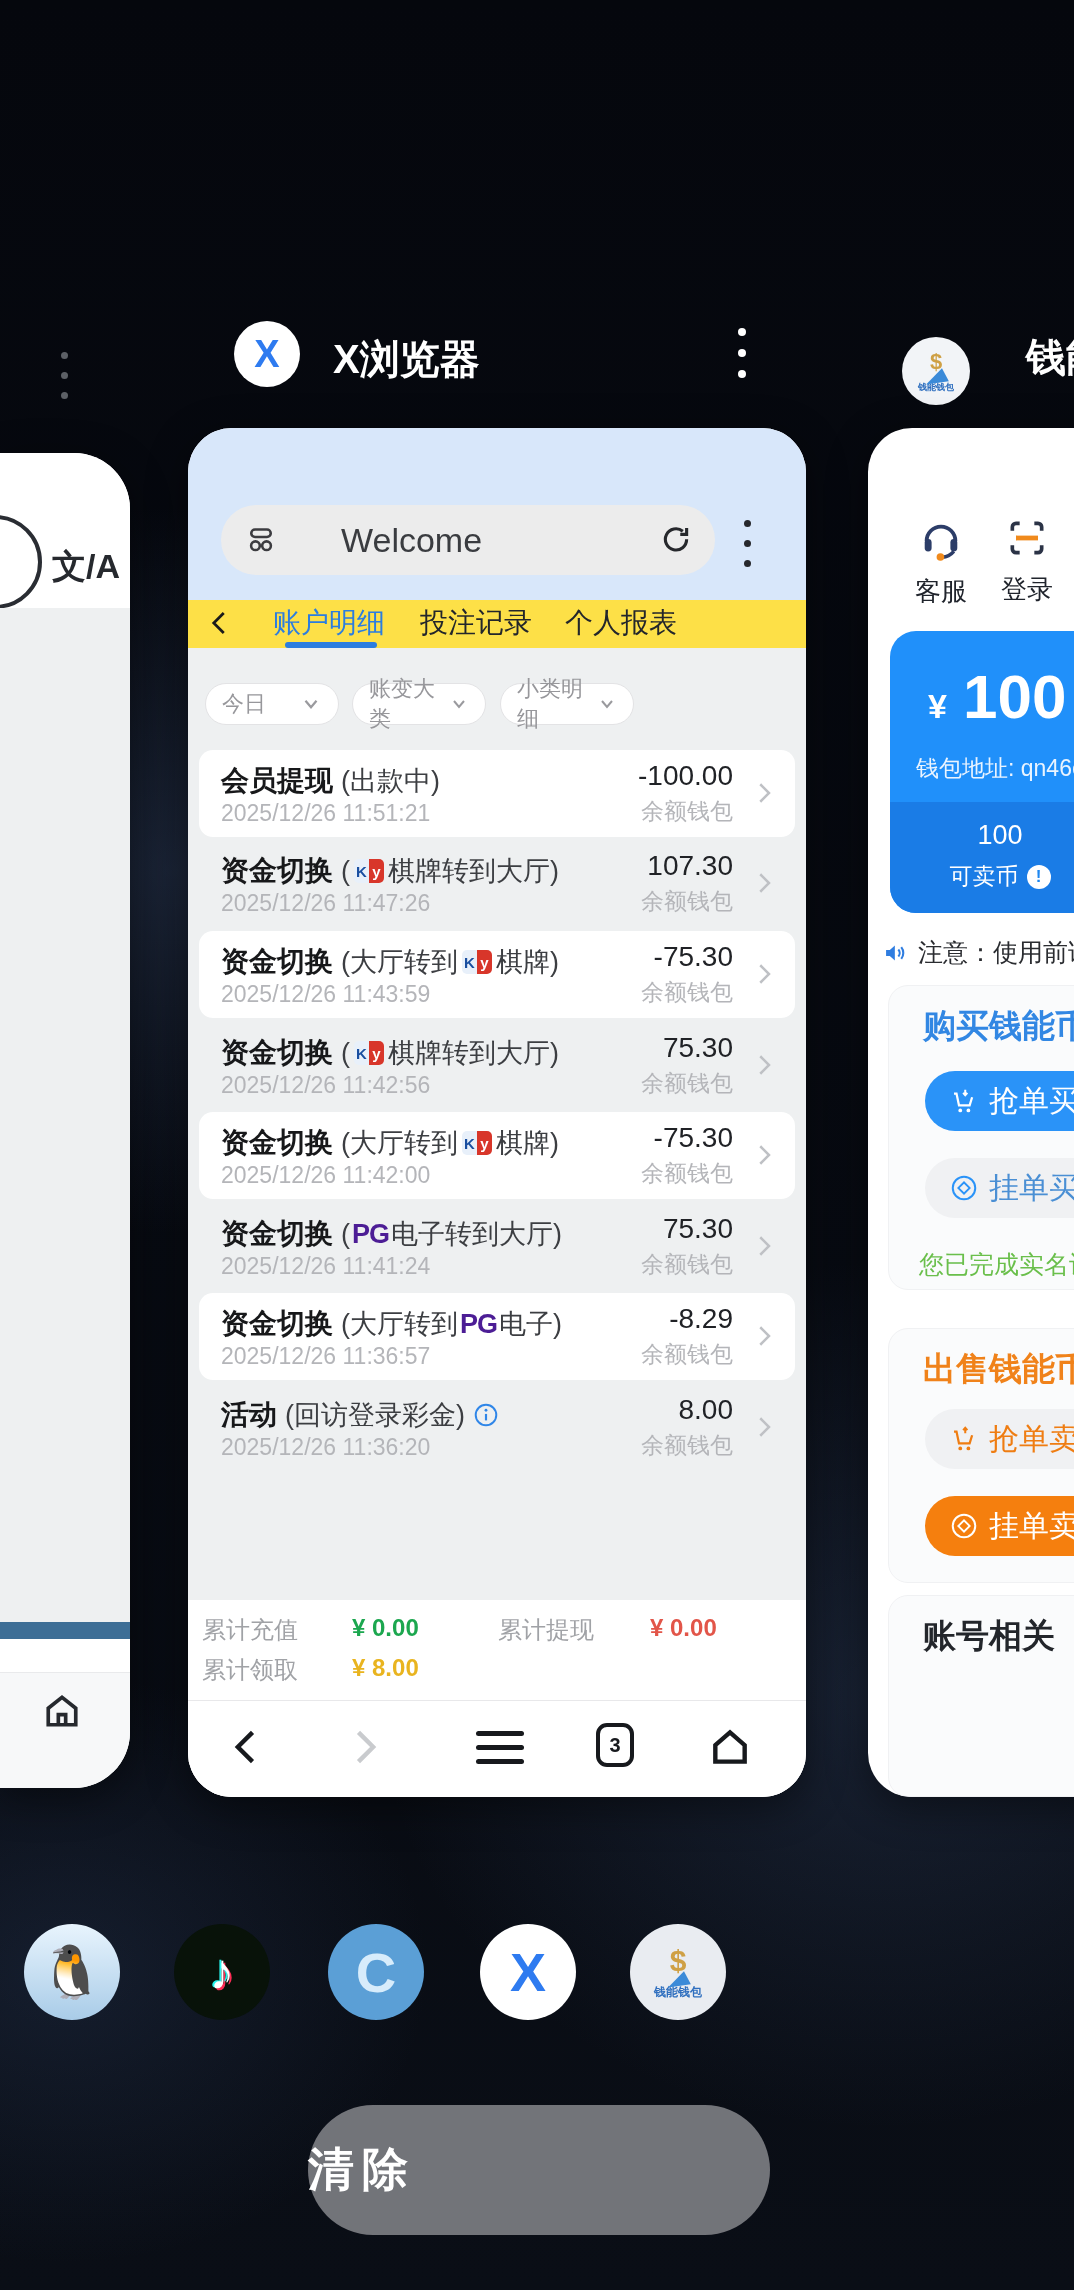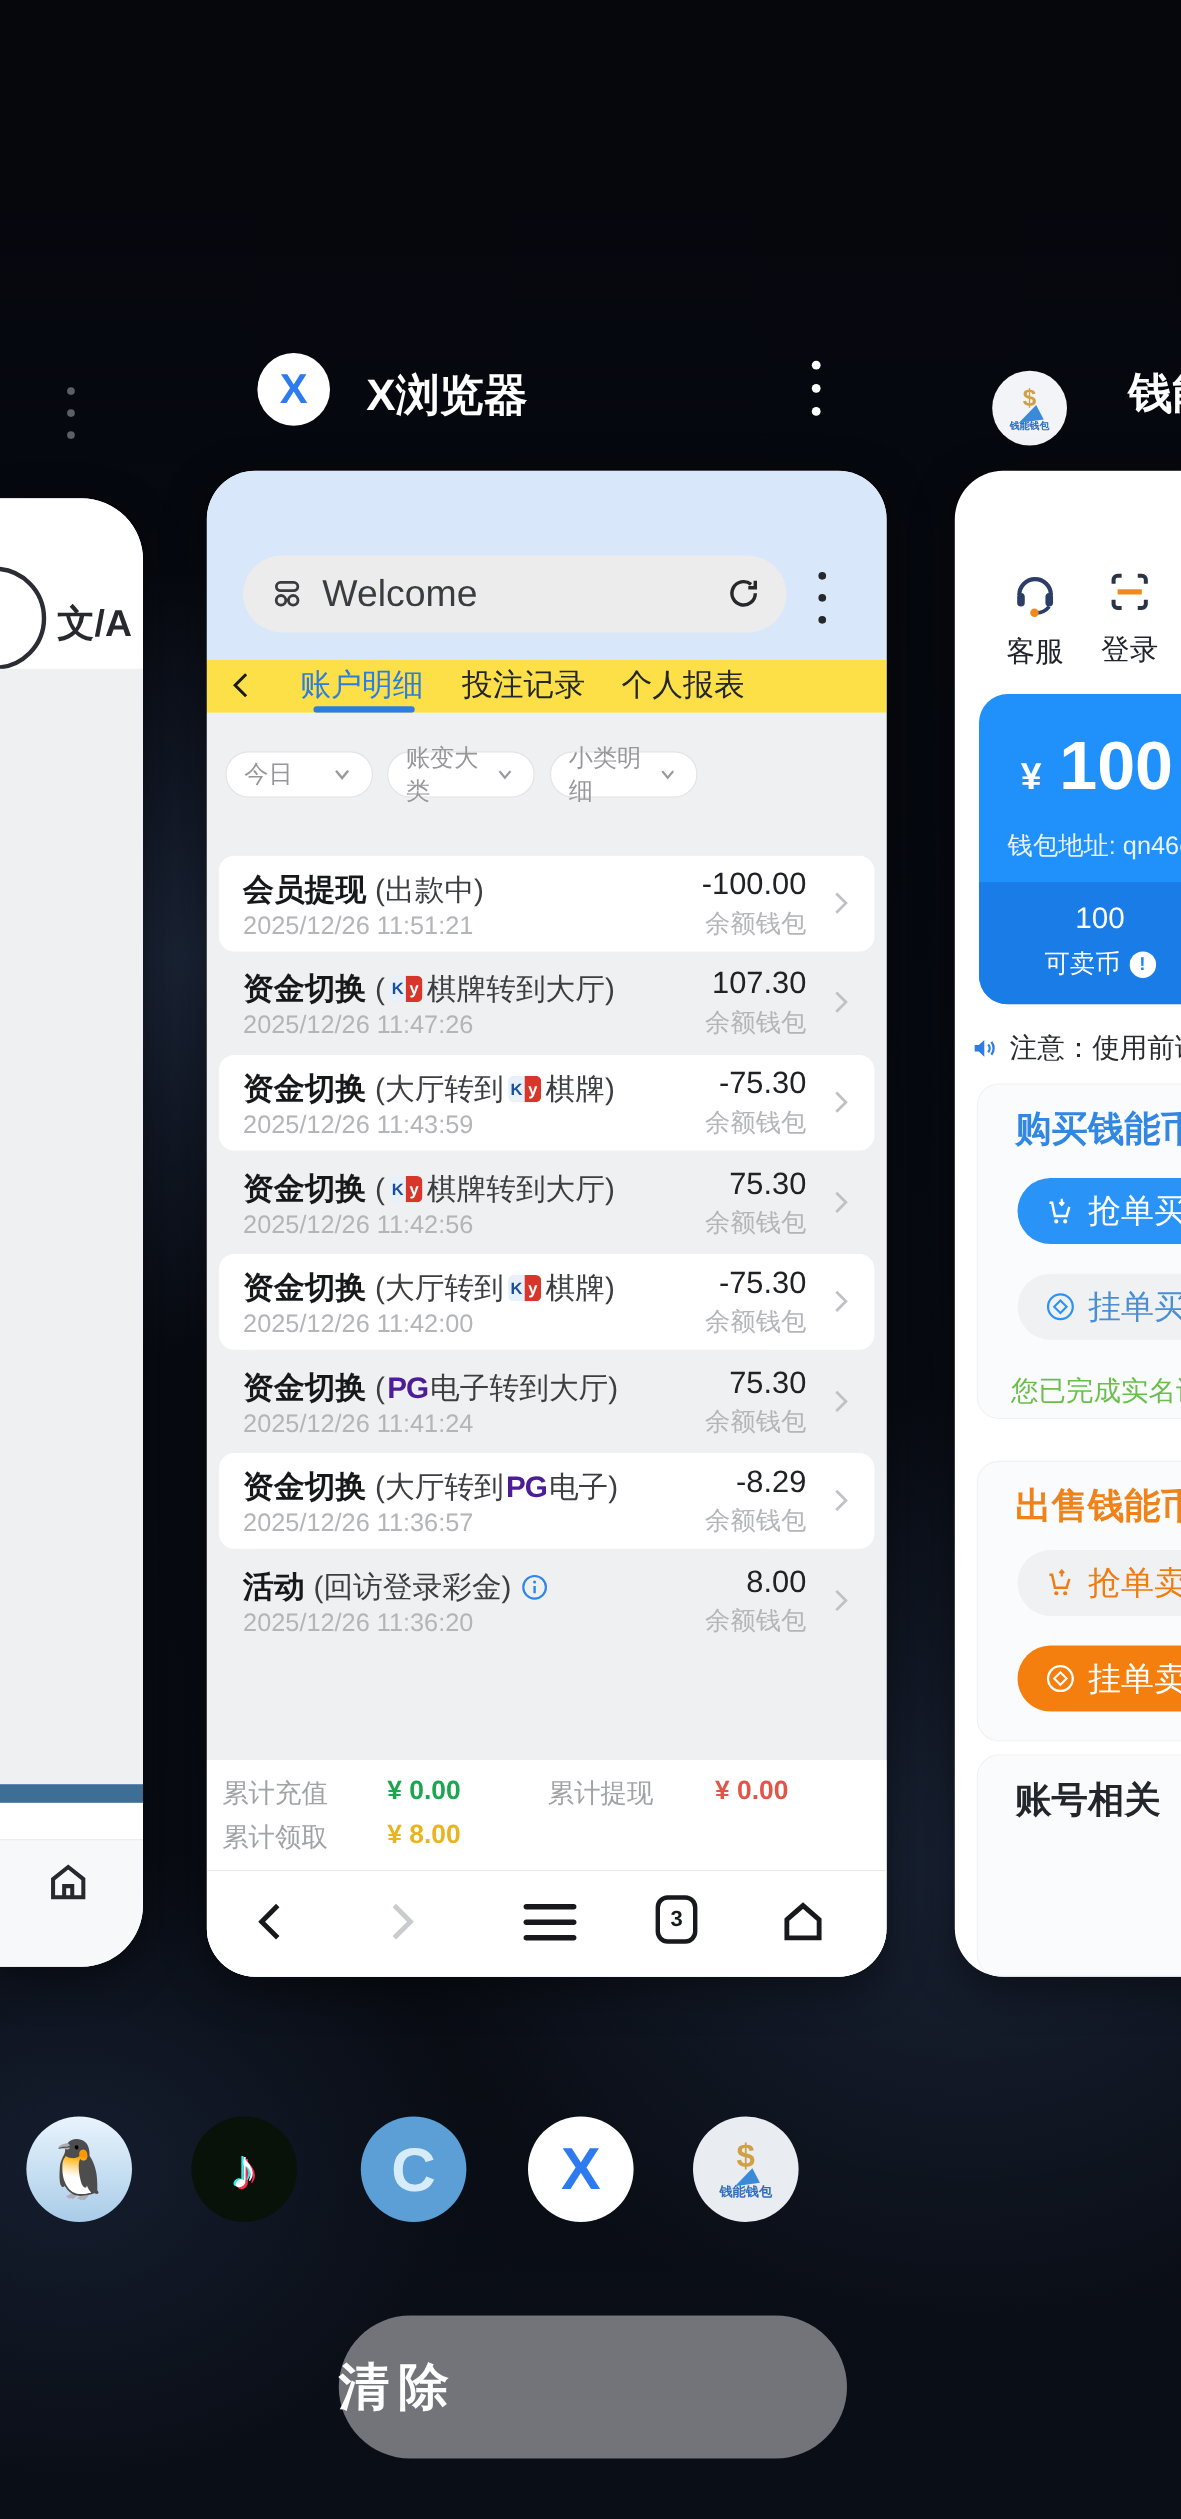--- a/index.html
+++ b/index.html
@@ -32,29 +32,29 @@
   #left-card .topwhite{position:absolute;left:0;top:0;width:100%;height:155px;background:#fff;}
   #left-card .circle-cut{position:absolute;left:-52px;top:62px;width:86px;height:86px;border:4px solid #2a2d33;border-radius:50%;background:#fff;}
   #left-card .grayarea{position:absolute;left:0;top:155px;width:100%;height:1014px;background:#eef0f1;}
   #left-card .bluebar{position:absolute;left:0;top:1169px;width:100%;height:17px;background:#3d6e96;}
   #left-card .whitestrip{position:absolute;left:0;top:1186px;width:100%;height:33px;background:#fff;}
   #left-card .footer{position:absolute;left:0;top:1219px;width:100%;height:116px;background:#f7f8f9;border-top:1px solid #e9eaec;}
   .translate-glyph{color:#26292e;font-size:34px;font-weight:700;}
   
   #browser-card{left:188px;top:428px;width:618px;height:1369px;border-radius:44px;overflow:hidden;}
   .b-header{position:absolute;left:0;top:0;width:100%;height:172px;background:#d8e7fa;}
-  .url-pill{position:absolute;left:33px;top:77px;width:494px;height:70px;background:#ececec;border-radius:35px;display:flex;align-items:center;}
+  .url-pill{position:absolute;left:33px;top:77px;width:494px;height:70px;background:#ececec;border-radius:35px;display:flex;align-items:center;gap:48px;}
   .url-text{color:#3a3c40;font-size:34px;margin-left:14px;flex:1;}
   .b-tabs{position:absolute;left:0;top:172px;width:100%;height:48px;background:#fde047;}
   .tab{position:absolute;top:4px;font-size:28px;color:#23262b;}
   .tab.active{color:#2b7de0;}
   .tab-underline{position:absolute;left:97px;top:42px;width:92px;height:6px;border-radius:3px;background:#2b7de0;}
   .b-content{position:absolute;left:0;top:220px;width:100%;height:1149px;background:#eef0f1;}
   .fpill{position:absolute;top:255px;height:42px;background:#fff;border:1px solid #e3e3e5;border-radius:24px;display:flex;align-items:center;justify-content:space-between;padding:0 16px;box-sizing:border-box;color:#97979b;font-size:22px;}
-  .trow{position:absolute;left:11px;width:596px;height:87px;margin-top:28px;}
+  .trow{position:absolute;left:11px;width:596px;height:87px;}
   .trow.cardbg{background:#fff;border-radius:14px;}
   .trow-l1{position:absolute;left:22px;top:12px;display:flex;align-items:center;font-size:27px;color:#3c3e42;white-space:nowrap;}
   .tname{color:#17181a;font-weight:700;margin-right:8px;font-size:28px;}
   .ttime{position:absolute;left:22px;bottom:10px;font-size:23px;color:#b4b5b9;}
   .tamount{position:absolute;right:62px;top:10px;font-size:28px;color:#202226;}
   .twallet{position:absolute;right:62px;bottom:10px;font-size:23px;color:#b4b5b9;}
   .tchev{position:absolute;right:16px;top:28px;width:30px;height:30px;stroke:#bfc1c5;stroke-width:2;fill:none;}
   .ky{display:inline-flex;width:30px;height:24px;border-radius:5px;overflow:hidden;margin:0 4px;vertical-align:-3px;font-style:normal;}
   .ky i,.ky u{flex:1;display:flex;align-items:center;justify-content:center;font-size:15px;font-weight:800;font-style:normal;text-decoration:none;}
   .ky i{background:#e8f0fa;color:#1a4fa0;}

